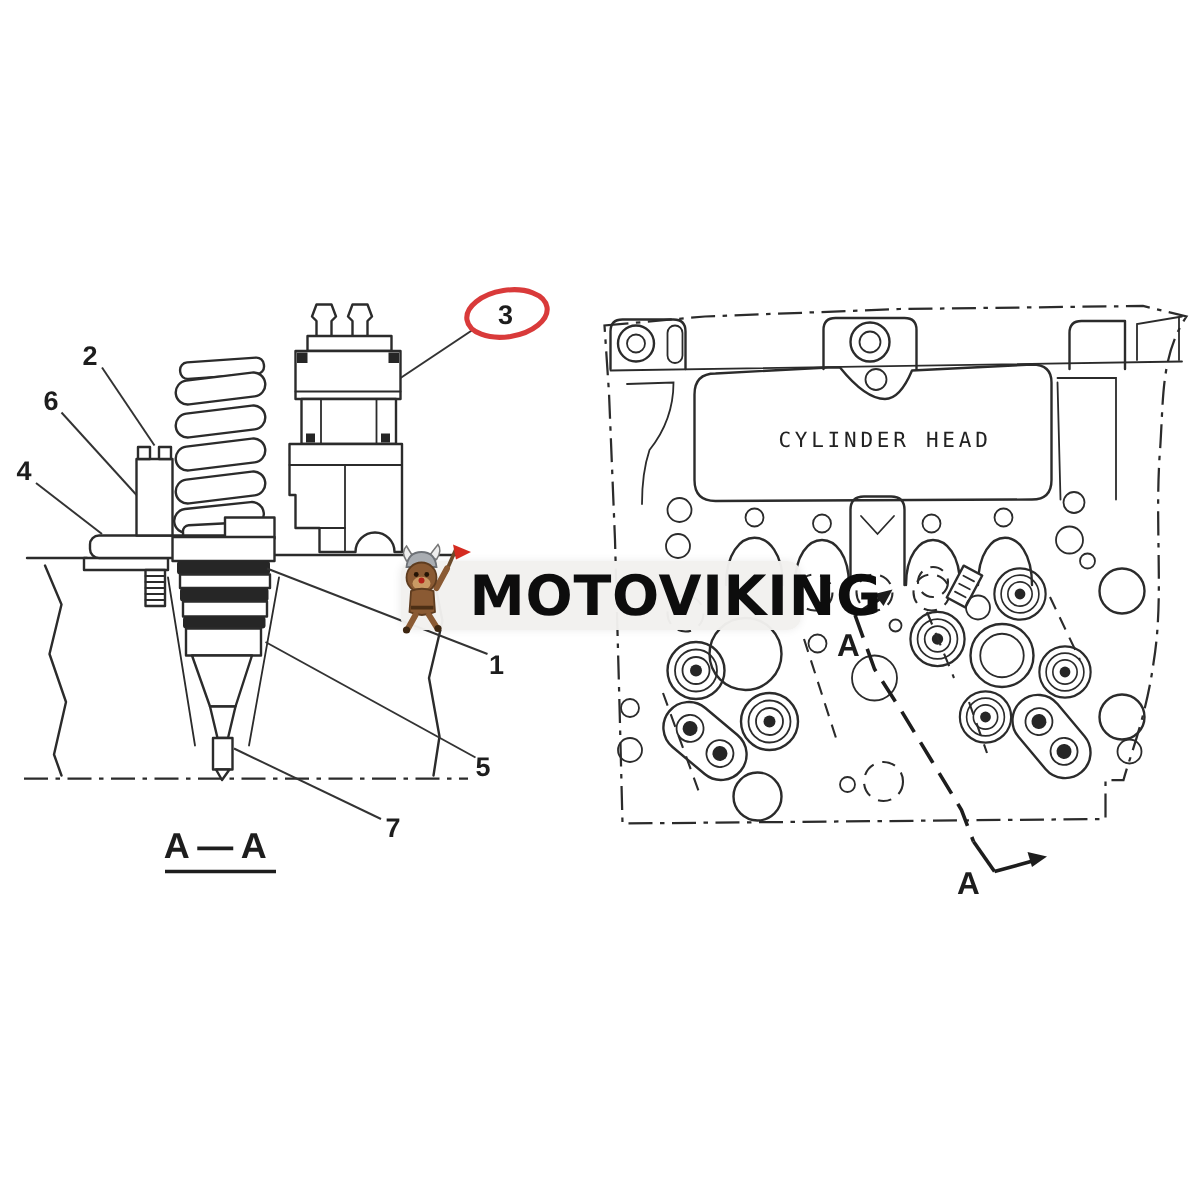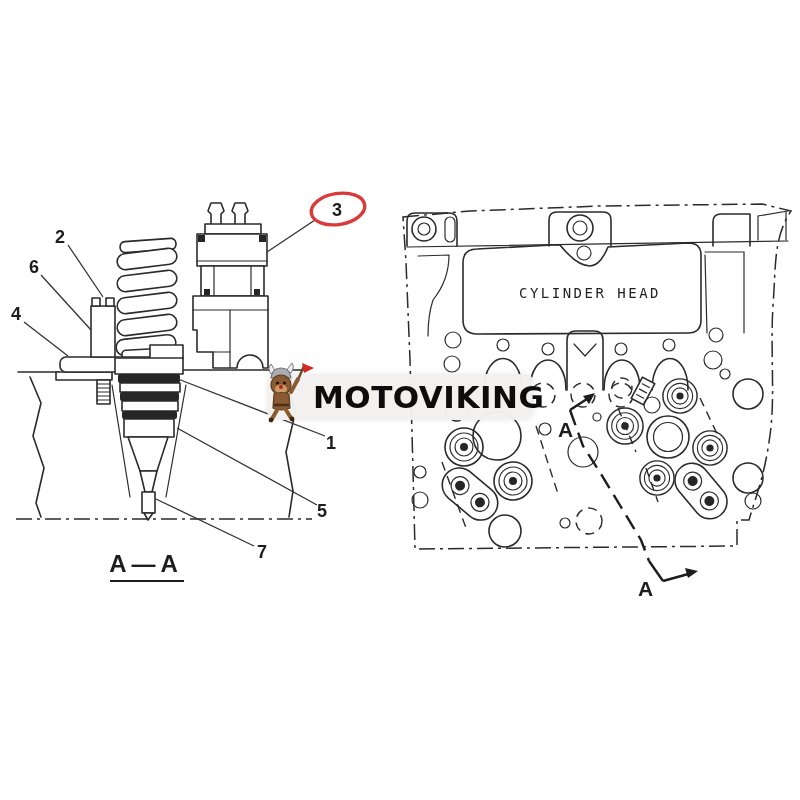--- a/index.html
+++ b/index.html
@@ -16,21 +16,21 @@
   .dash{stroke:#2b2b2b;fill:none;stroke-width:1.4;stroke-dasharray:9 6;}
   .num{font-family:"Liberation Sans",sans-serif;font-size:18px;font-weight:600;fill:#1d1d1d;}
   .secA{font-family:"Liberation Sans",sans-serif;font-size:21px;font-weight:700;fill:#1d1d1d;}
   .headtxt{font-family:"DejaVu Sans Mono",monospace;font-size:14px;letter-spacing:2.5px;fill:#222;}
   .aa{font-family:"Liberation Sans",sans-serif;font-size:24px;font-weight:700;letter-spacing:5px;fill:#1d1d1d;}
   
   .logo-bar{position:absolute;left:267px;top:374px;width:267px;height:46px;
             background:rgba(242,241,238,.97);border-radius:9px;
             box-shadow:0 0 6px rgba(0,0,0,.08);}
   .logo-text{position:absolute;left:46px;top:0;height:46px;line-height:47px;
-             font-family:"DejaVu Sans",sans-serif;font-weight:800;font-size:31px;
+             font-family:"DejaVu Sans",sans-serif;font-weight:800;font-size:37px;
              letter-spacing:.5px;color:#0d0d0d;white-space:nowrap;}
   .mascot{position:absolute;left:-8px;top:-14px;}
 </style>
 </head>
 <body>
 
 <div class="stage">
 
 <svg class="main" width="800" height="800" viewBox="0 0 800 800">
 

